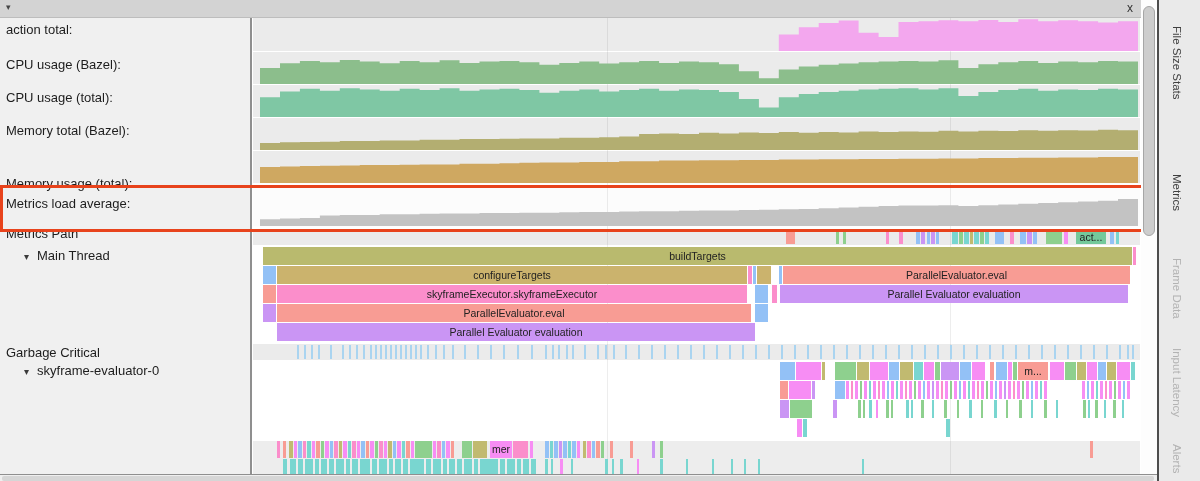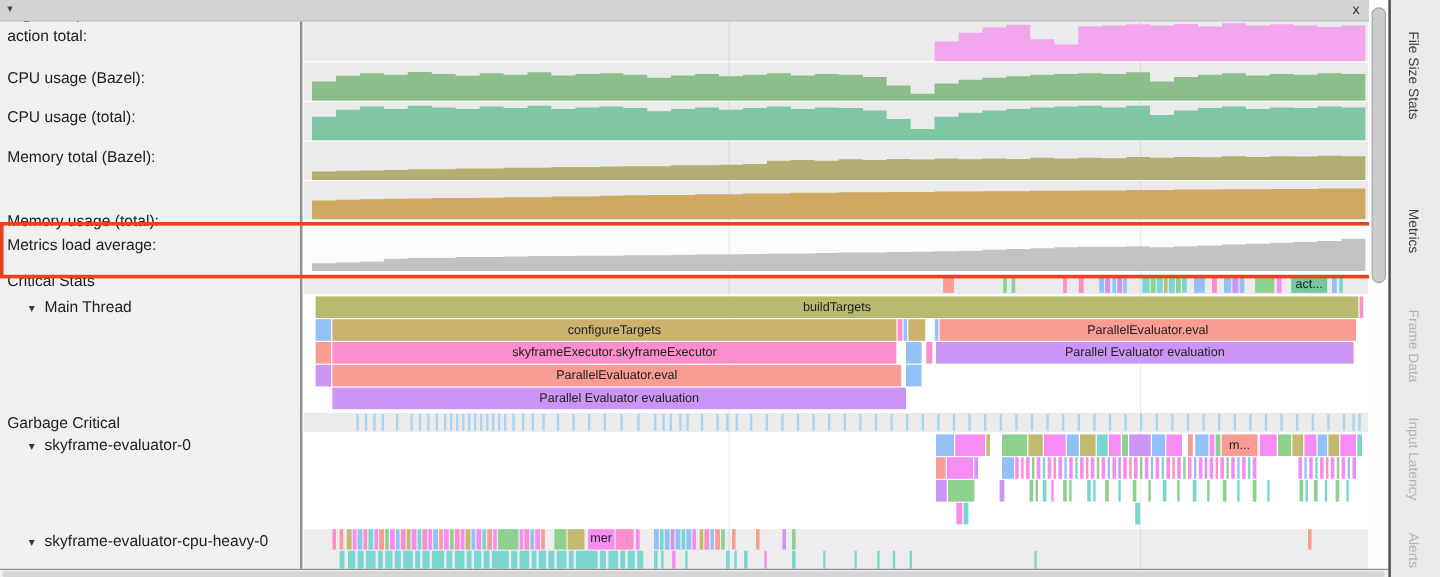--- a/index.html
+++ b/index.html
@@ -65,25 +65,24 @@
   </div>
   <span id="close-x">x</span>
 
   <div id="label-col">
       <div class="lbl" style="top: 4px; left: 6px;">action total:</div>
       <div class="lbl" style="top: 39px; left: 6px;">CPU usage (Bazel):</div>
       <div class="lbl" style="top: 72px; left: 6px;">CPU usage (total):</div>
       <div class="lbl" style="top: 105px; left: 6px;">Memory total (Bazel):</div>
       <div class="lbl" style="top: 138px; left: 6px; margin-top: 20px;">Memory usage (total):</div>
       <div class="lbl" style="top: 178px; left: 6px;">Metrics load average:</div>
-      <div class="lbl" style="top: 208px; left: 6px;">Critical Stats</div>
+      <div class="lbl" style="top: 208px; left: 6px;">Metrics Path</div>
       <div class="lbl" style="top: 230px; left: 24px;"><span class="tri">▾</span>Main Thread</div>
       <div class="lbl" style="top: 327px; left: 6px;">Garbage Critical</div>
       <div class="lbl" style="top: 345px; left: 24px;"><span class="tri">▾</span>skyframe-evaluator-0</div>
-      <div class="lbl" style="top: 425px; left: 24px;"><span class="tri">▾</span>skyframe-evaluator-cpu-heavy-0</div>
     </div>
 
   <div class="bgrow" id="bg-action"></div>
   <div class="bgrow" id="bg-cpub"></div>
   <div class="bgrow" id="bg-cput"></div>
   <div class="bgrow" id="bg-memb"></div>
   <div class="bgrow" id="bg-memt"></div>
   <div class="bgrow" id="bg-sys"></div>
   <div class="bgrow" id="bg-crit"></div>
   <div class="bgrow" id="bg-gc"></div>

